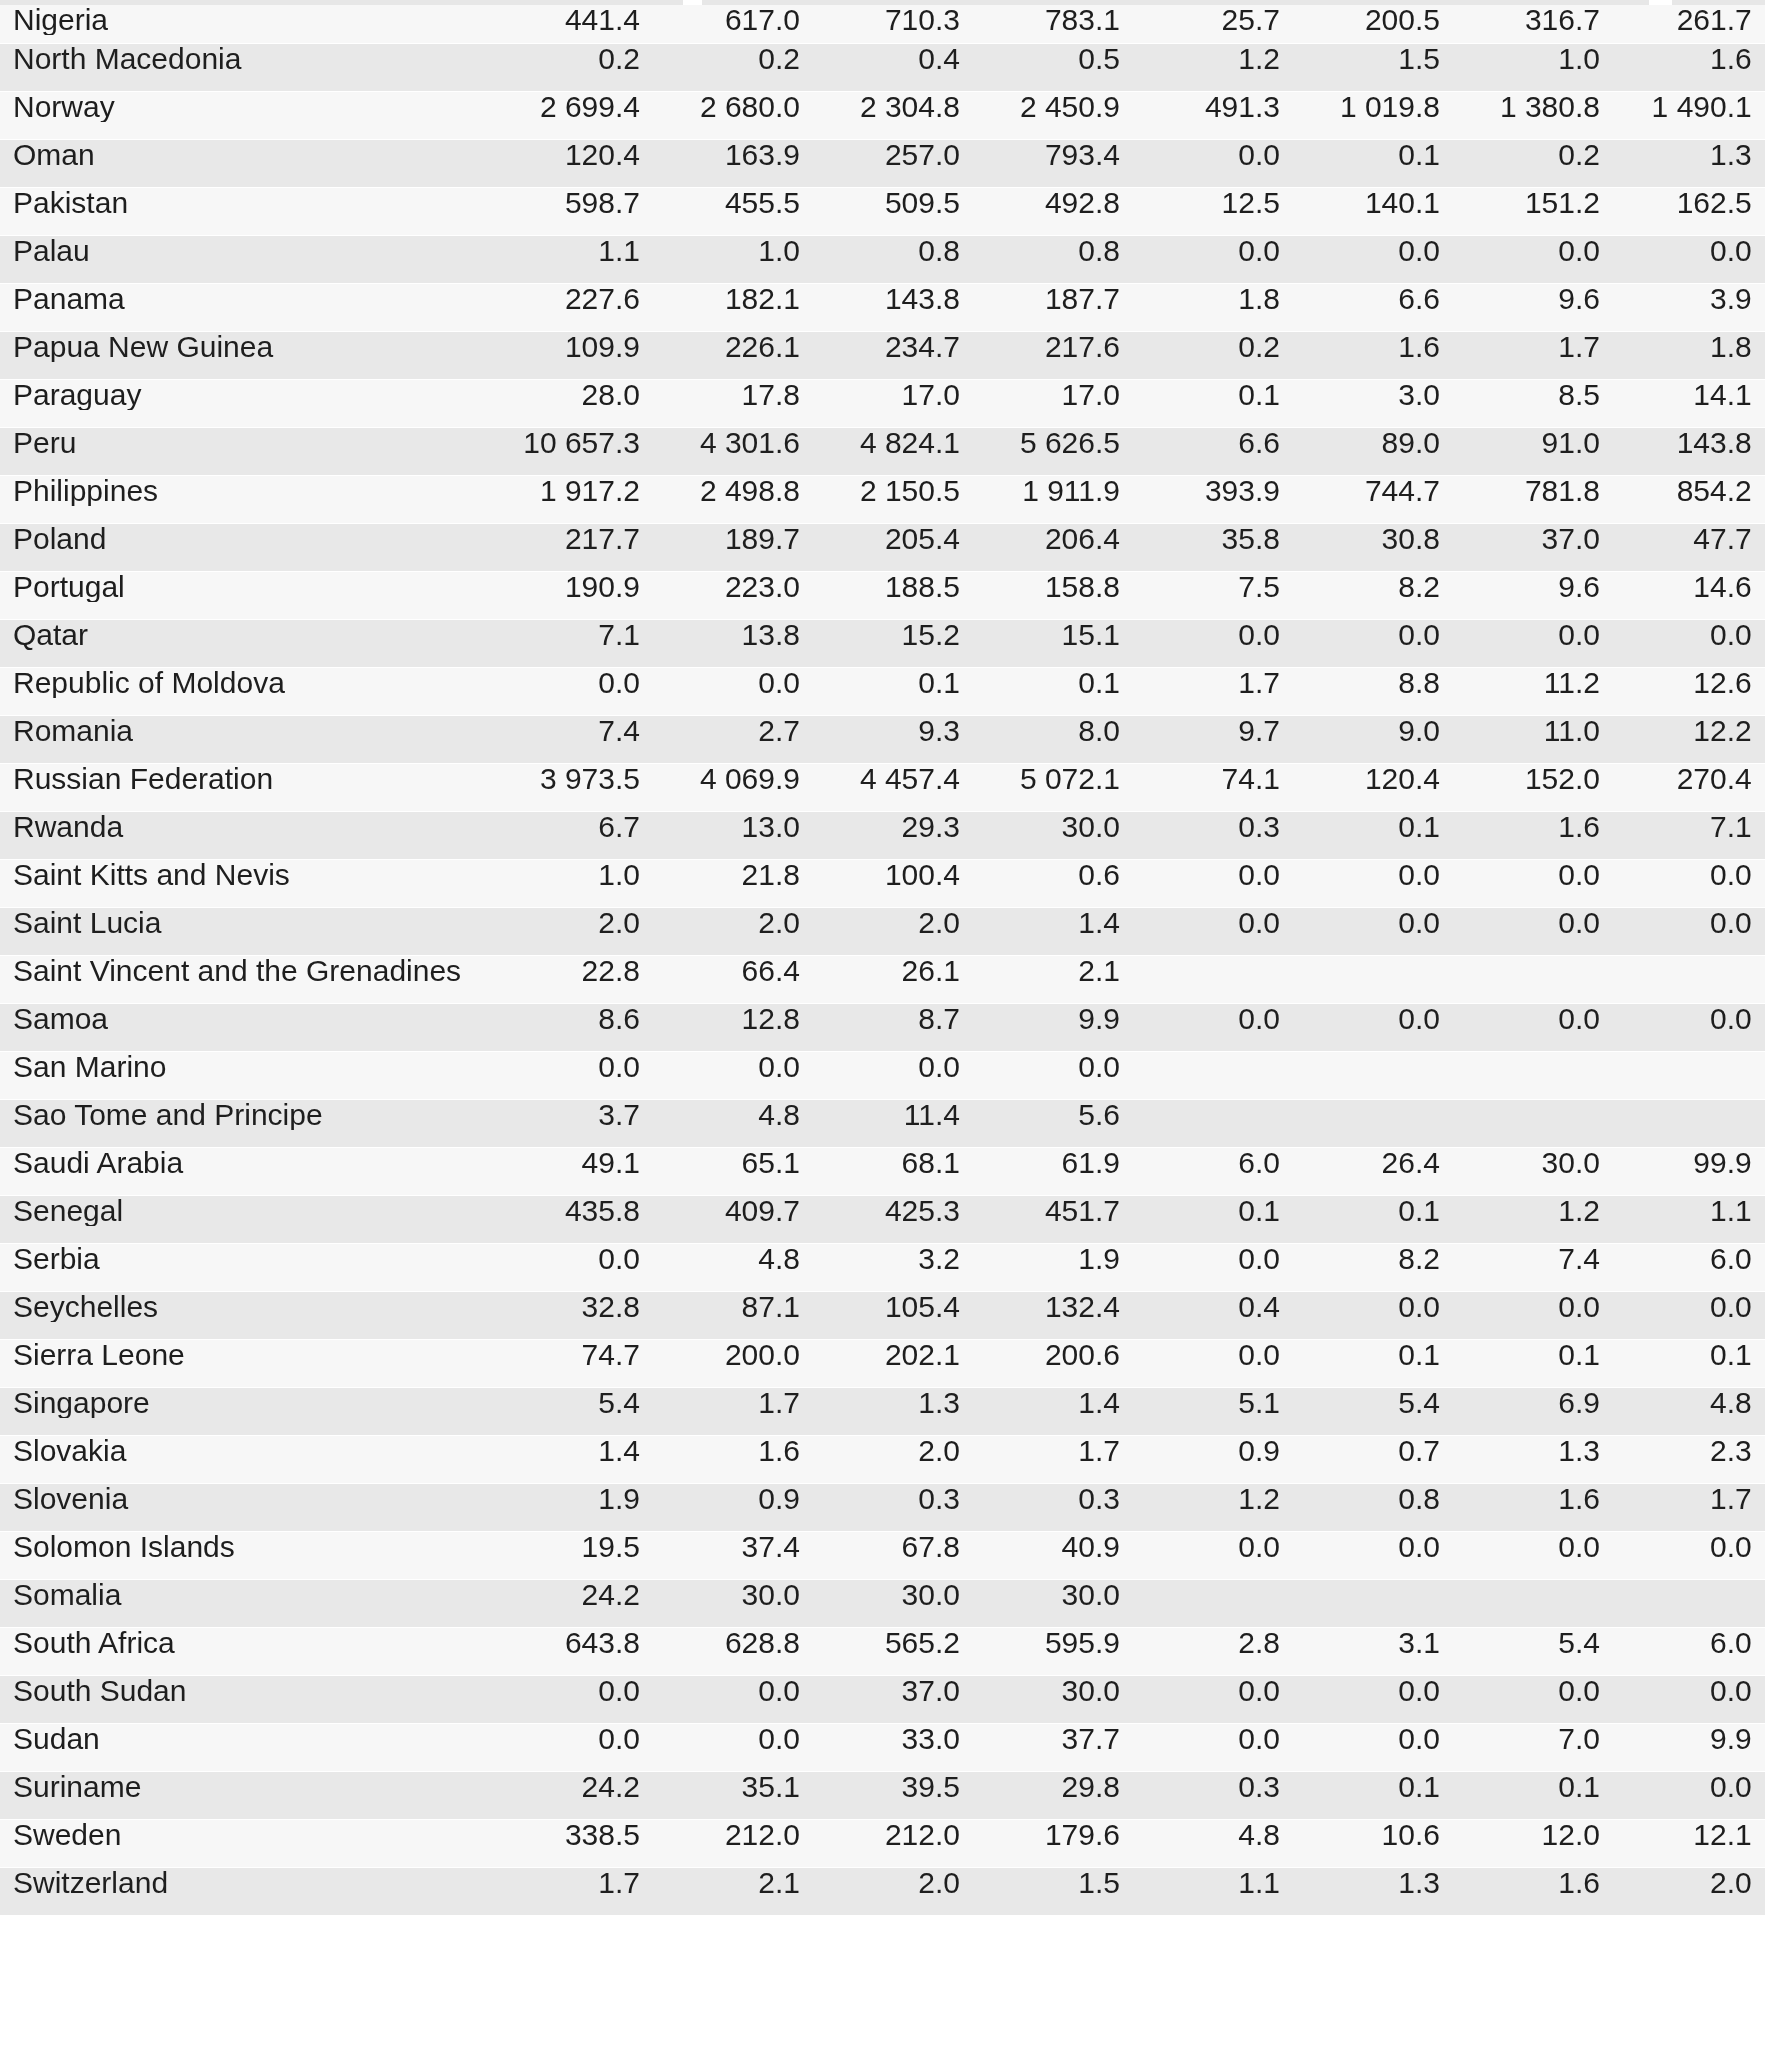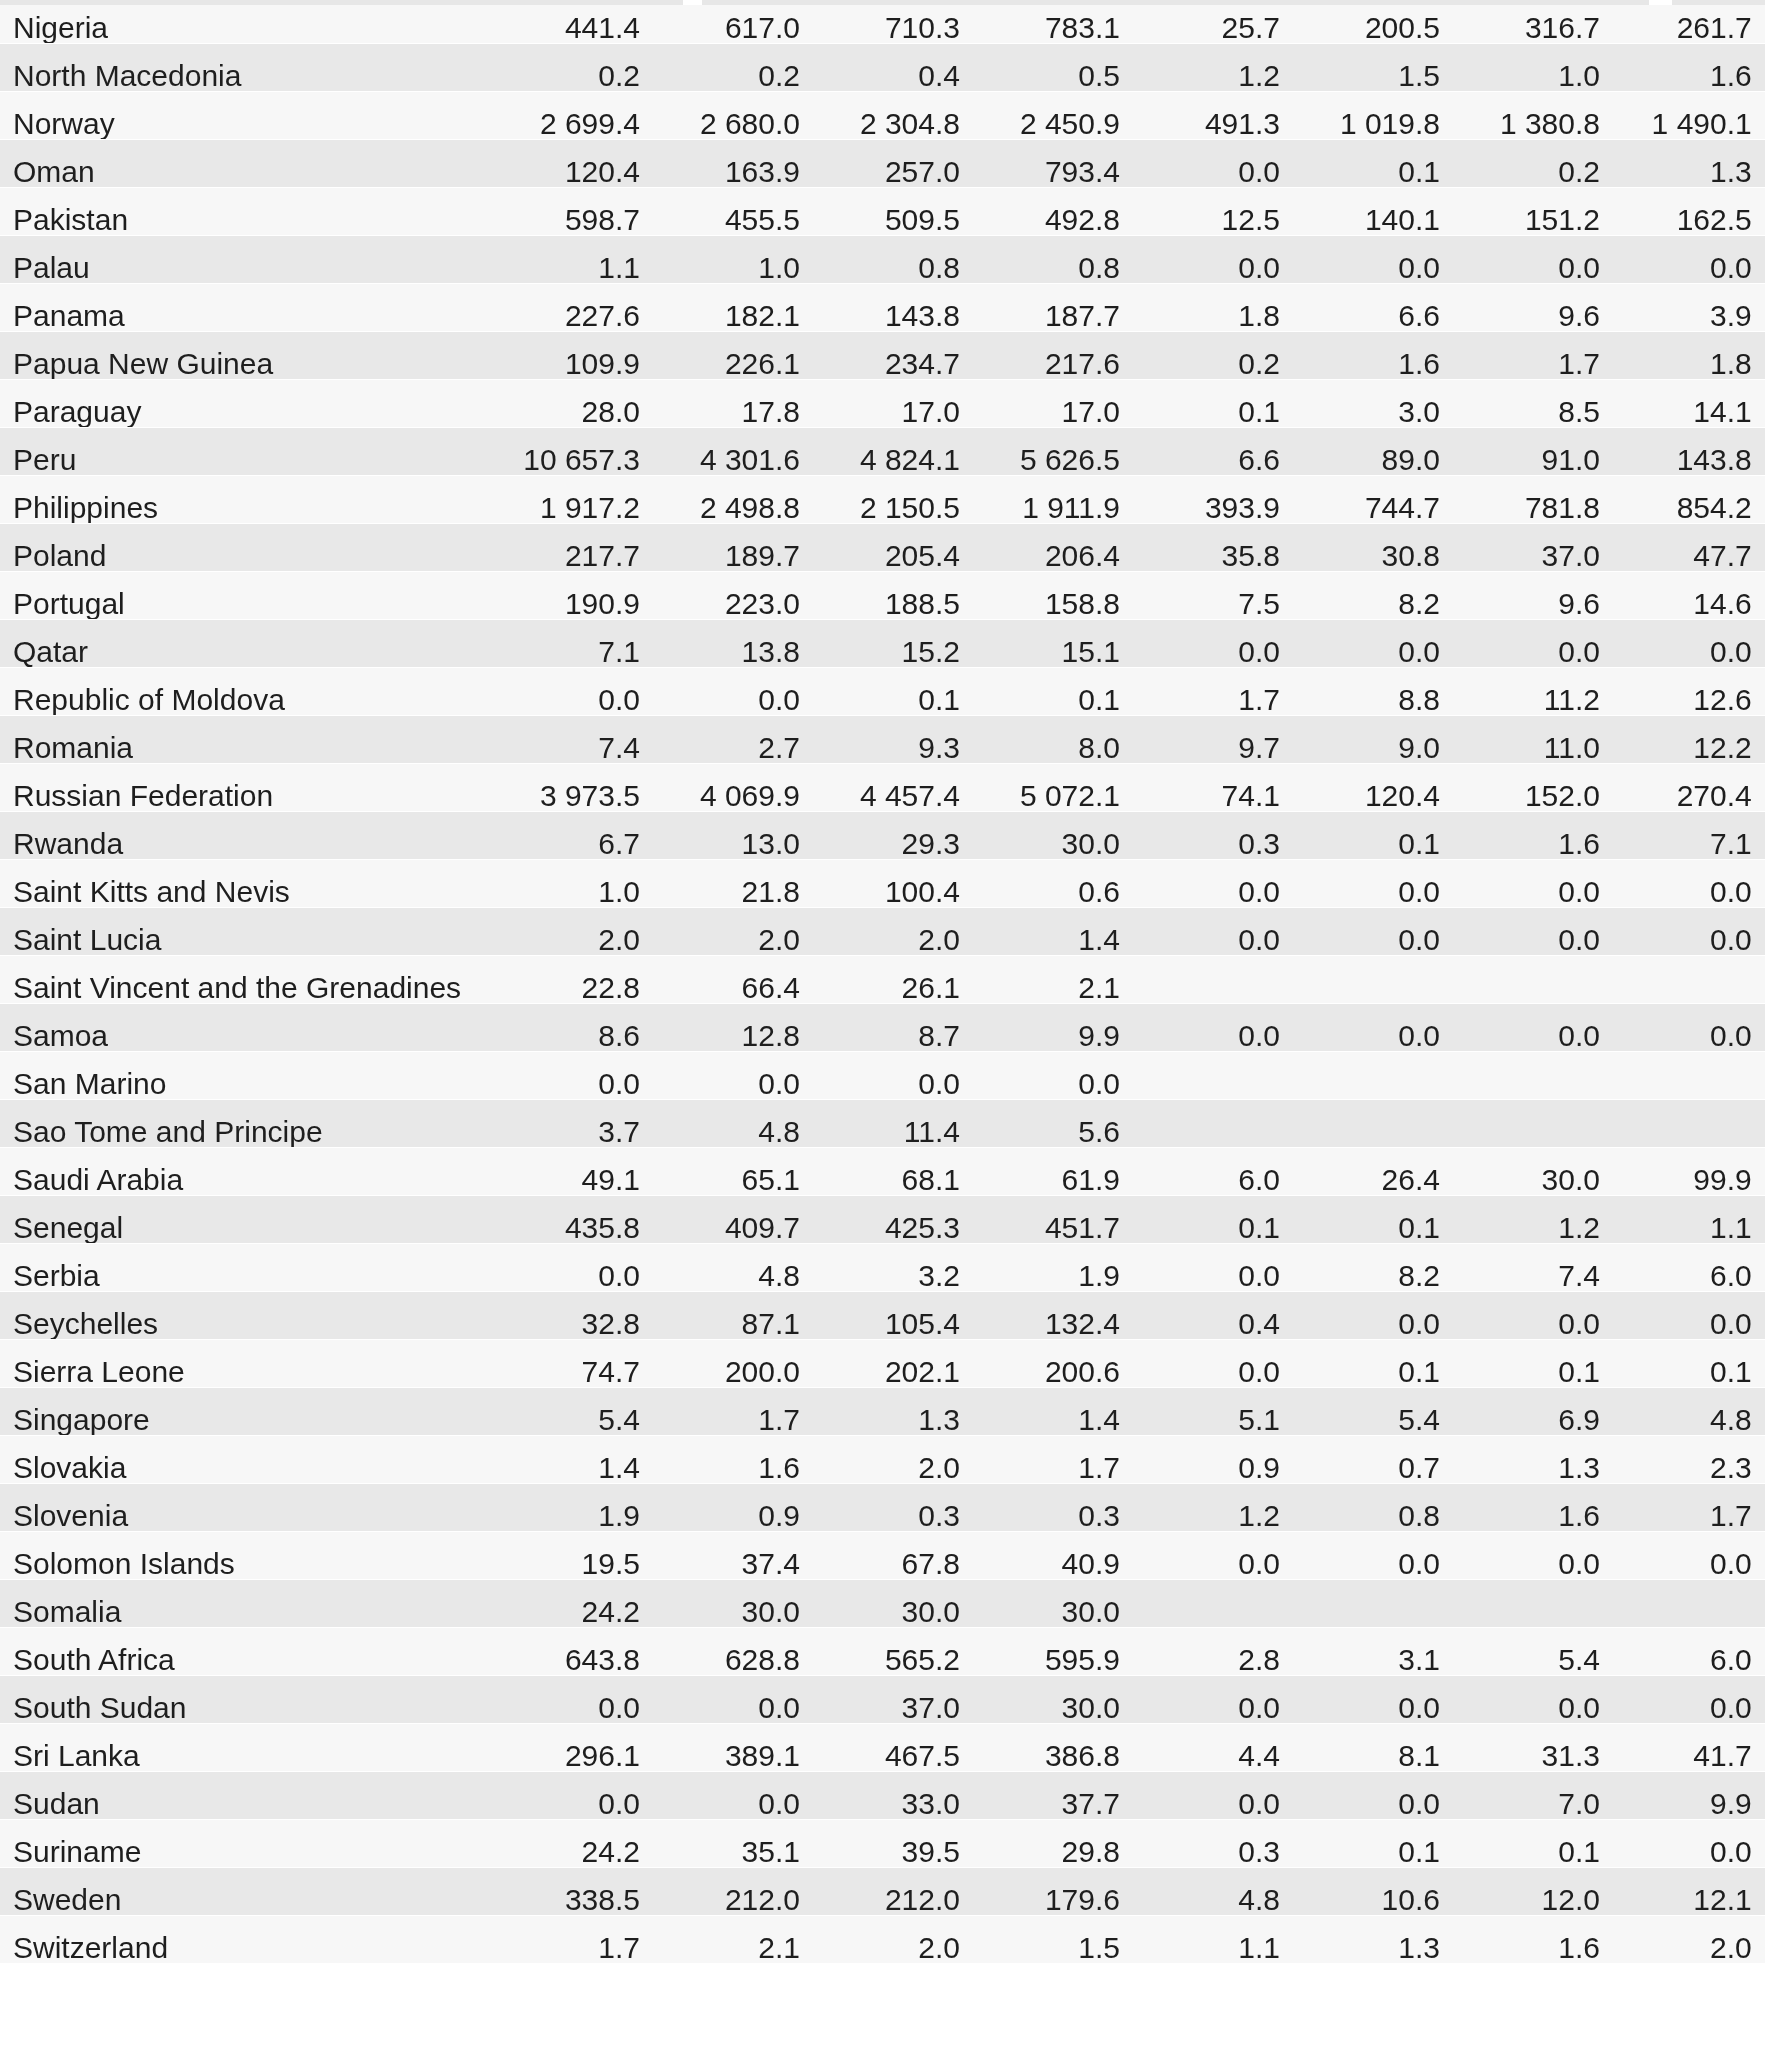--- a/index.html
+++ b/index.html
@@ -30,21 +30,21 @@
   .gap-1 { left: 683px; width: 18.6px; }
   .gap-2 { left: 1649px; width: 23px; }
 
   .tbl {
     display: flex;
     flex-direction: column;
     width: 1765px;
   }
   .row {
     display: flex;
-    align-items: flex-end;
+    align-items: flex-start;
     height: 48px;
     box-sizing: border-box;
     border-top: 1.6px solid #ffffff;
     font-size: 30px;
     line-height: 1;
   }
   .row:nth-child(odd)  { background: #f7f7f7; }
   .row:nth-child(even) { background: #e8e8e8; }
   .row:first-child { height: 38px; border-top: none; }
 
@@ -467,31 +467,20 @@
       <div class="cell c-num">0.0</div>
       <div class="cell c-num">0.0</div>
       <div class="cell c-num">37.0</div>
       <div class="cell c-num">30.0</div>
       <div class="cell c-num">0.0</div>
       <div class="cell c-num">0.0</div>
       <div class="cell c-num">0.0</div>
       <div class="cell c-num last">0.0</div>
     </div>
     <div class="row">
-      <div class="cell c-country">Sri Lanka</div>
-      <div class="cell c-num">296.1</div>
-      <div class="cell c-num">389.1</div>
-      <div class="cell c-num">467.5</div>
-      <div class="cell c-num">386.8</div>
-      <div class="cell c-num">4.4</div>
-      <div class="cell c-num">8.1</div>
-      <div class="cell c-num">31.3</div>
-      <div class="cell c-num last">41.7</div>
-    </div>
-    <div class="row">
       <div class="cell c-country">Sudan</div>
       <div class="cell c-num">0.0</div>
       <div class="cell c-num">0.0</div>
       <div class="cell c-num">33.0</div>
       <div class="cell c-num">37.7</div>
       <div class="cell c-num">0.0</div>
       <div class="cell c-num">0.0</div>
       <div class="cell c-num">7.0</div>
       <div class="cell c-num last">9.9</div>
     </div>

